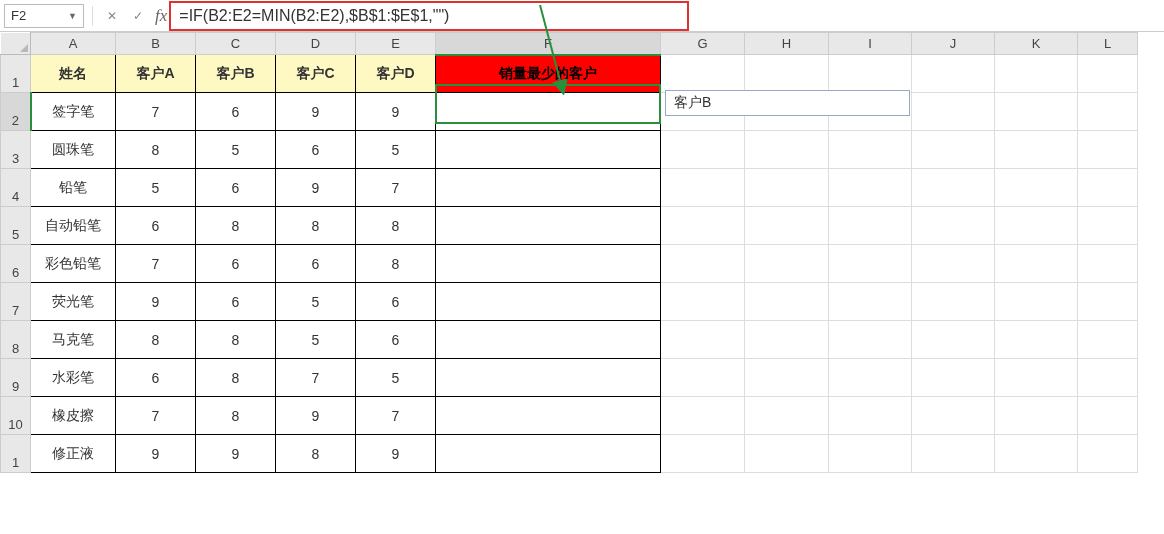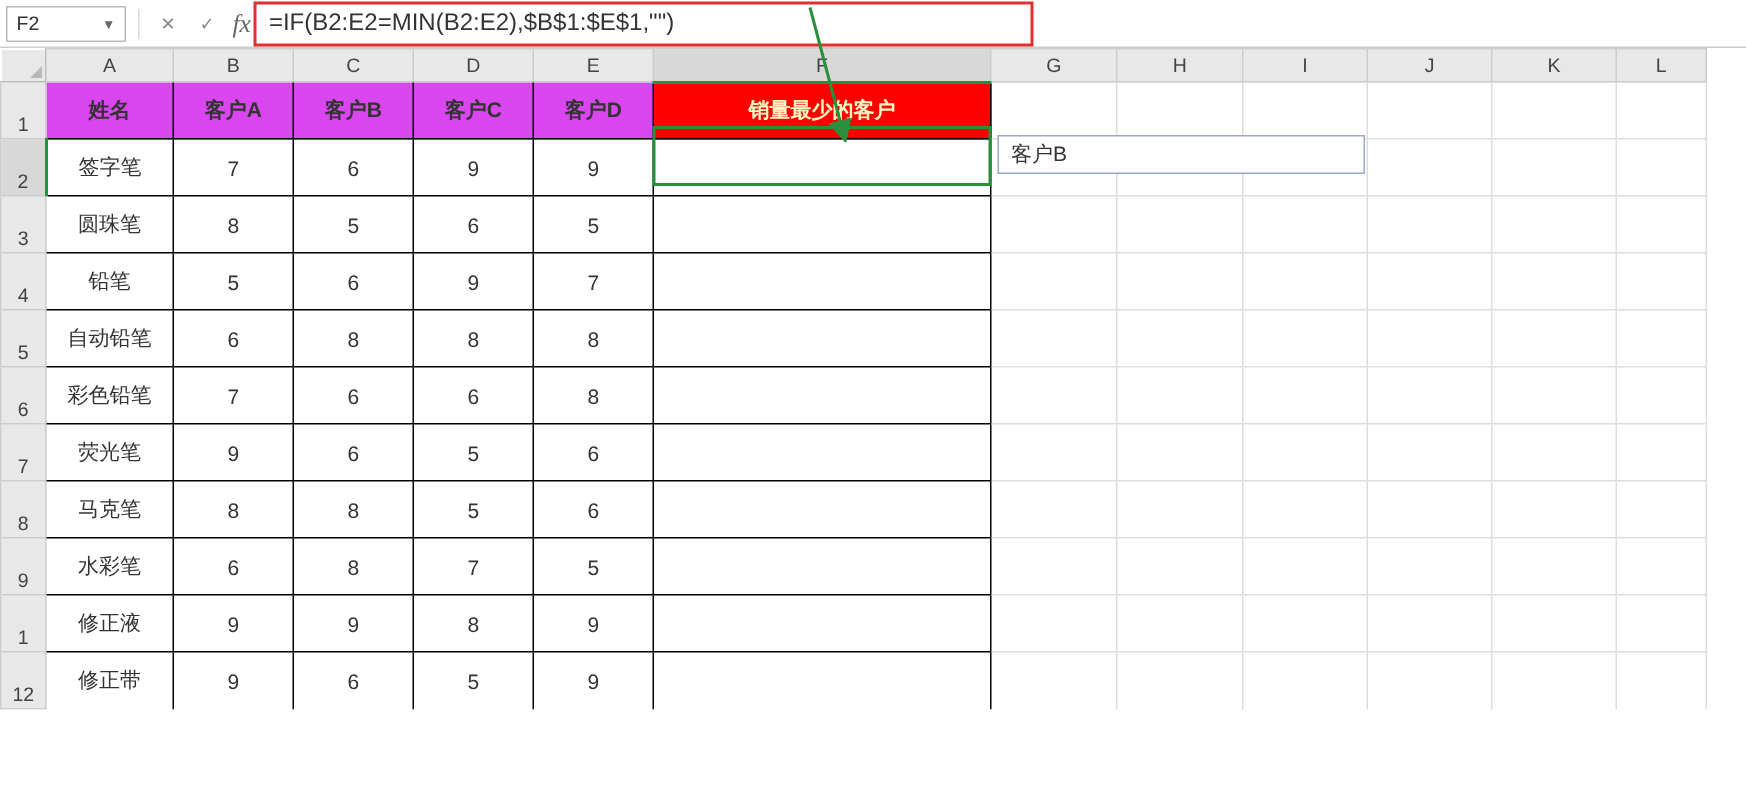--- a/index.html
+++ b/index.html
@@ -129,28 +129,28 @@
     height: 38px;
     text-align: center;
     font-size: 14px;
     padding: 0;
     vertical-align: middle;
   }
   td.data-cell {
     border: 1px solid #000;
   }
   td.hdr-yellow {
-    background: #d946ef;
+    background: #fef9c3;
     font-weight: bold;
     border: 1px solid #000;
     height: 30px;
   }
   td.hdr-red {
     background: #ff0000;
-    color: #fef9c3;
+    color: #000000;
     font-weight: bold;
     border: 1px solid #000;
     font-family: Liberation Serif, serif;
   }
   .active-cell-outline {
     position: absolute;
     border: 2px solid #2a8f3c;
     pointer-events: none;
     background: rgba(255,255,255,0);
   }
@@ -368,48 +368,48 @@
       <td class="cell data-cell">5</td>
       <td class="cell data-cell"></td>
       <td class="cell"></td>
       <td class="cell"></td>
       <td class="cell"></td>
       <td class="cell"></td>
       <td class="cell"></td>
       <td class="cell"></td>
     </tr>
     <tr>
+      <th class="row-head">10</th>
+      <td class="cell data-cell">橡皮擦</td>
+      <td class="cell data-cell">7</td>
+      <td class="cell data-cell">8</td>
+      <td class="cell data-cell">9</td>
+      <td class="cell data-cell">7</td>
+      <td class="cell data-cell"></td>
+      <td class="cell"></td>
+      <td class="cell"></td>
+      <td class="cell"></td>
+      <td class="cell"></td>
+      <td class="cell"></td>
+      <td class="cell"></td>
+    </tr>
+    <tr>
       <th class="row-head">1</th>
       <td class="cell data-cell">修正液</td>
       <td class="cell data-cell">9</td>
       <td class="cell data-cell">9</td>
       <td class="cell data-cell">8</td>
       <td class="cell data-cell">9</td>
       <td class="cell data-cell"></td>
       <td class="cell"></td>
       <td class="cell"></td>
       <td class="cell"></td>
       <td class="cell"></td>
       <td class="cell"></td>
       <td class="cell"></td>
-    </tr>
-    <tr>
-      <th class="row-head" style="height:30px">12</th>
-      <td class="cell data-cell" style="border-bottom:none">修正带</td>
-      <td class="cell data-cell" style="border-bottom:none">9</td>
-      <td class="cell data-cell" style="border-bottom:none">6</td>
-      <td class="cell data-cell" style="border-bottom:none">5</td>
-      <td class="cell data-cell" style="border-bottom:none">9</td>
-      <td class="cell data-cell" style="border-bottom:none"></td>
-      <td class="cell" style="border-bottom:none"></td>
-      <td class="cell" style="border-bottom:none"></td>
-      <td class="cell" style="border-bottom:none"></td>
-      <td class="cell" style="border-bottom:none"></td>
-      <td class="cell" style="border-bottom:none"></td>
-      <td class="cell" style="border-bottom:none"></td>
     </tr>
   </tbody>
 </table>
 
 <div class="active-cell-outline" style="left:435px; top:52px; width:226px; height:40px;"></div>
 
 <div class="spill-box" style="left:665px; top:58px; width:245px;">
   <span>客户B</span>
 </div>
 

